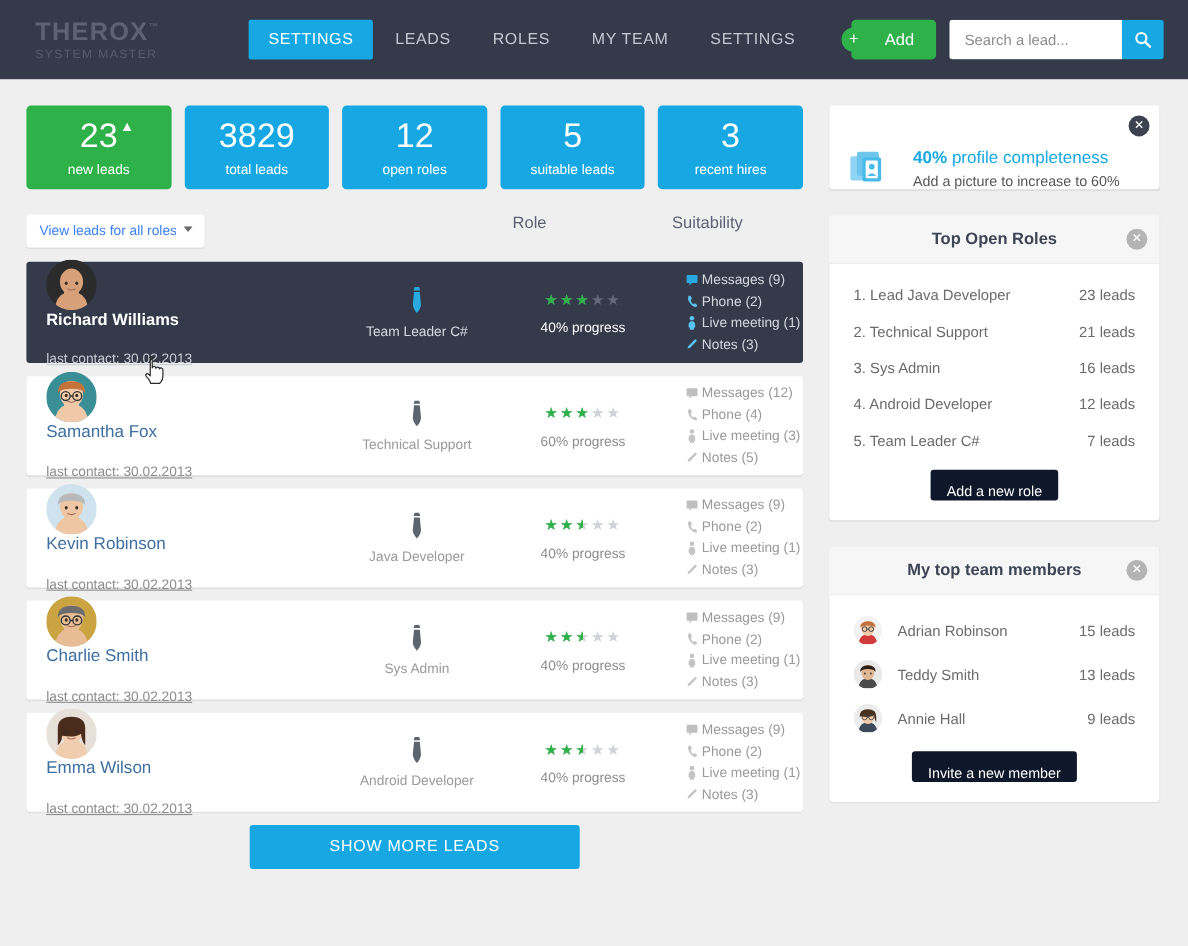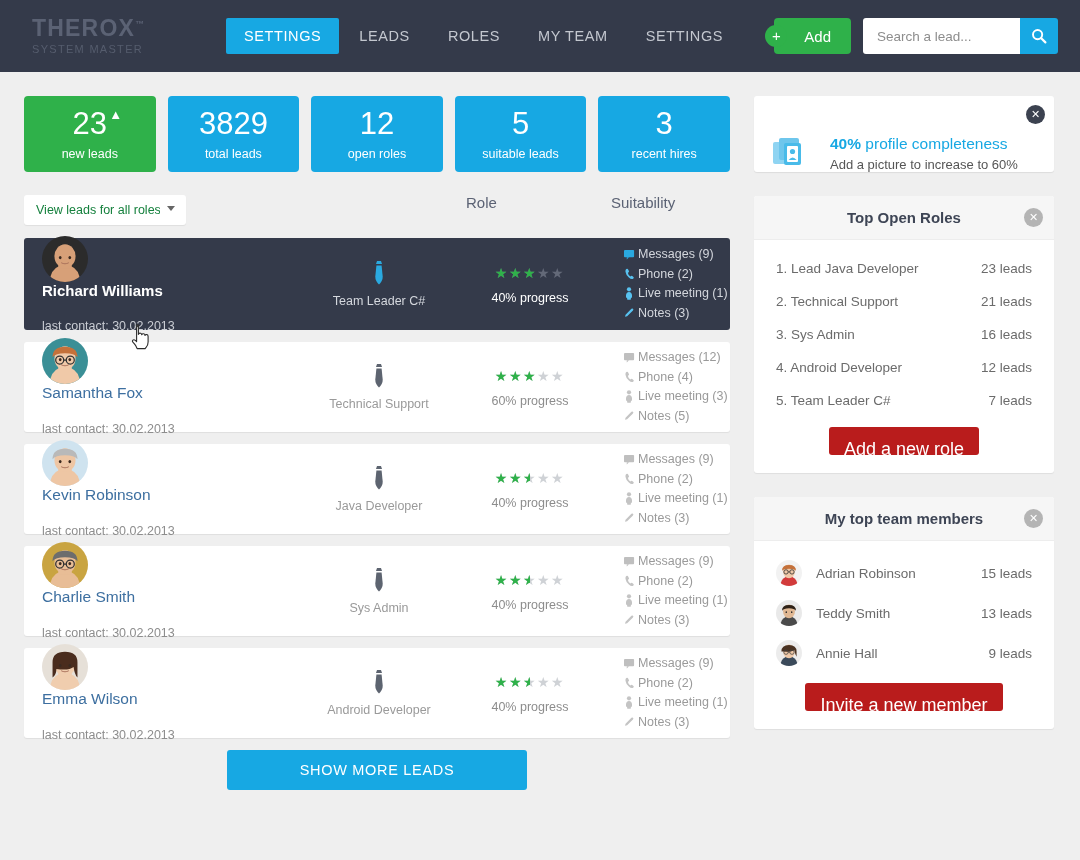--- a/index.html
+++ b/index.html
@@ -86,21 +86,21 @@
   .close-dot {
     position: absolute; width: 19px; height: 19px; border-radius: 50%;
     background: #3c4250; color: #fff; font-size: 11px; line-height: 19px;
     text-align: center; cursor: pointer; right: 9px; top: 9px;
   }
 
   
   .filter-row { display: flex; align-items: center; margin-top: 22px; height: 32px; }
   .filter-select {
     background: #fff; border: none; border-radius: 3px; height: 30px;
-    padding: 0 26px 0 12px; font-size: 12.5px; color: #15803d;
+    padding: 0 26px 0 12px; font-size: 12.5px; color: #3b82f6;
     font-family: inherit; cursor: pointer;
     -webkit-appearance: none; appearance: none;
     box-shadow: 0 1px 1px rgba(0,0,0,.07); width: 162px;
   }
   .select-wrap { position: relative; }
   .select-caret {
     position: absolute; right: 11px; top: 11px; pointer-events: none;
     width: 0; height: 0; border-left: 4px solid transparent;
     border-right: 4px solid transparent; border-top: 5px solid #666;
   }
@@ -119,21 +119,21 @@
   }
   .lead.selected { background: #343a4a; height: 92px; box-shadow: none; }
   .lead-person { width: 280px; display: flex; align-items: flex-start; padding-left: 18px; flex-direction: column; }
   .avatar {
     width: 46px; height: 46px; border-radius: 50%; overflow: hidden;
     flex-shrink: 0; margin-right: 14px;
   }
   .avatar svg { display: block; }
   .lead-name { font-size: 15.5px; color: #3d6fa0; }
   .lead.selected .lead-name { color: #fff; font-weight: bold; font-size: 15px; }
-  .lead-contact { font-size: 12.5px; color: #8d8d8d; margin-top: 20px; }
+  .lead-contact { font-size: 12.5px; color: #8d8d8d; margin-top: 20px; text-decoration: underline; }
   .lead.selected .lead-contact { color: #c9ccd3; }
 
   .lead-role { width: 150px; text-align: center; }
   .tie-icon { display: block; margin: 0 auto 9px auto; }
   .role-label { font-size: 12.5px; color: #9a9a9a; }
   .lead.selected .role-label { color: #d5d8de; }
 
   .lead-suit { width: 152px; text-align: center; }
   .stars { font-size: 14px; letter-spacing: 1.5px; line-height: 1; position: relative; display: inline-block; }
   .stars .base { color: #cfd2d6; }
@@ -180,23 +180,23 @@
     font-size: 13.5px; color: #6b6b6b; padding: 9px 0;
   }
   .member-row {
     display: flex; align-items: center; font-size: 13.5px; color: #6b6b6b; padding: 7px 0;
   }
   .member-av {
     width: 26px; height: 26px; border-radius: 50%; overflow: hidden; margin-right: 14px; flex-shrink: 0;
   }
   .member-name { flex: 1; }
   .panel-btn {
-    display: block; margin: 10px auto 2px auto; background: #b91c1c; color: #fff;
+    display: block; margin: 10px auto 2px auto; background: #0f172a; color: #fff;
     border: none; border-radius: 3px; height: 28px; padding: 12px 15px;
-    font-size: 18px; cursor: pointer; font-family: inherit;
+    font-size: 13px; cursor: pointer; font-family: inherit;
   }
 
   
   .cursor { position: absolute; left: 131px; top: 323px; pointer-events: none; }
 </style>
 </head>
 <body>
 
 <div class="page">
 

